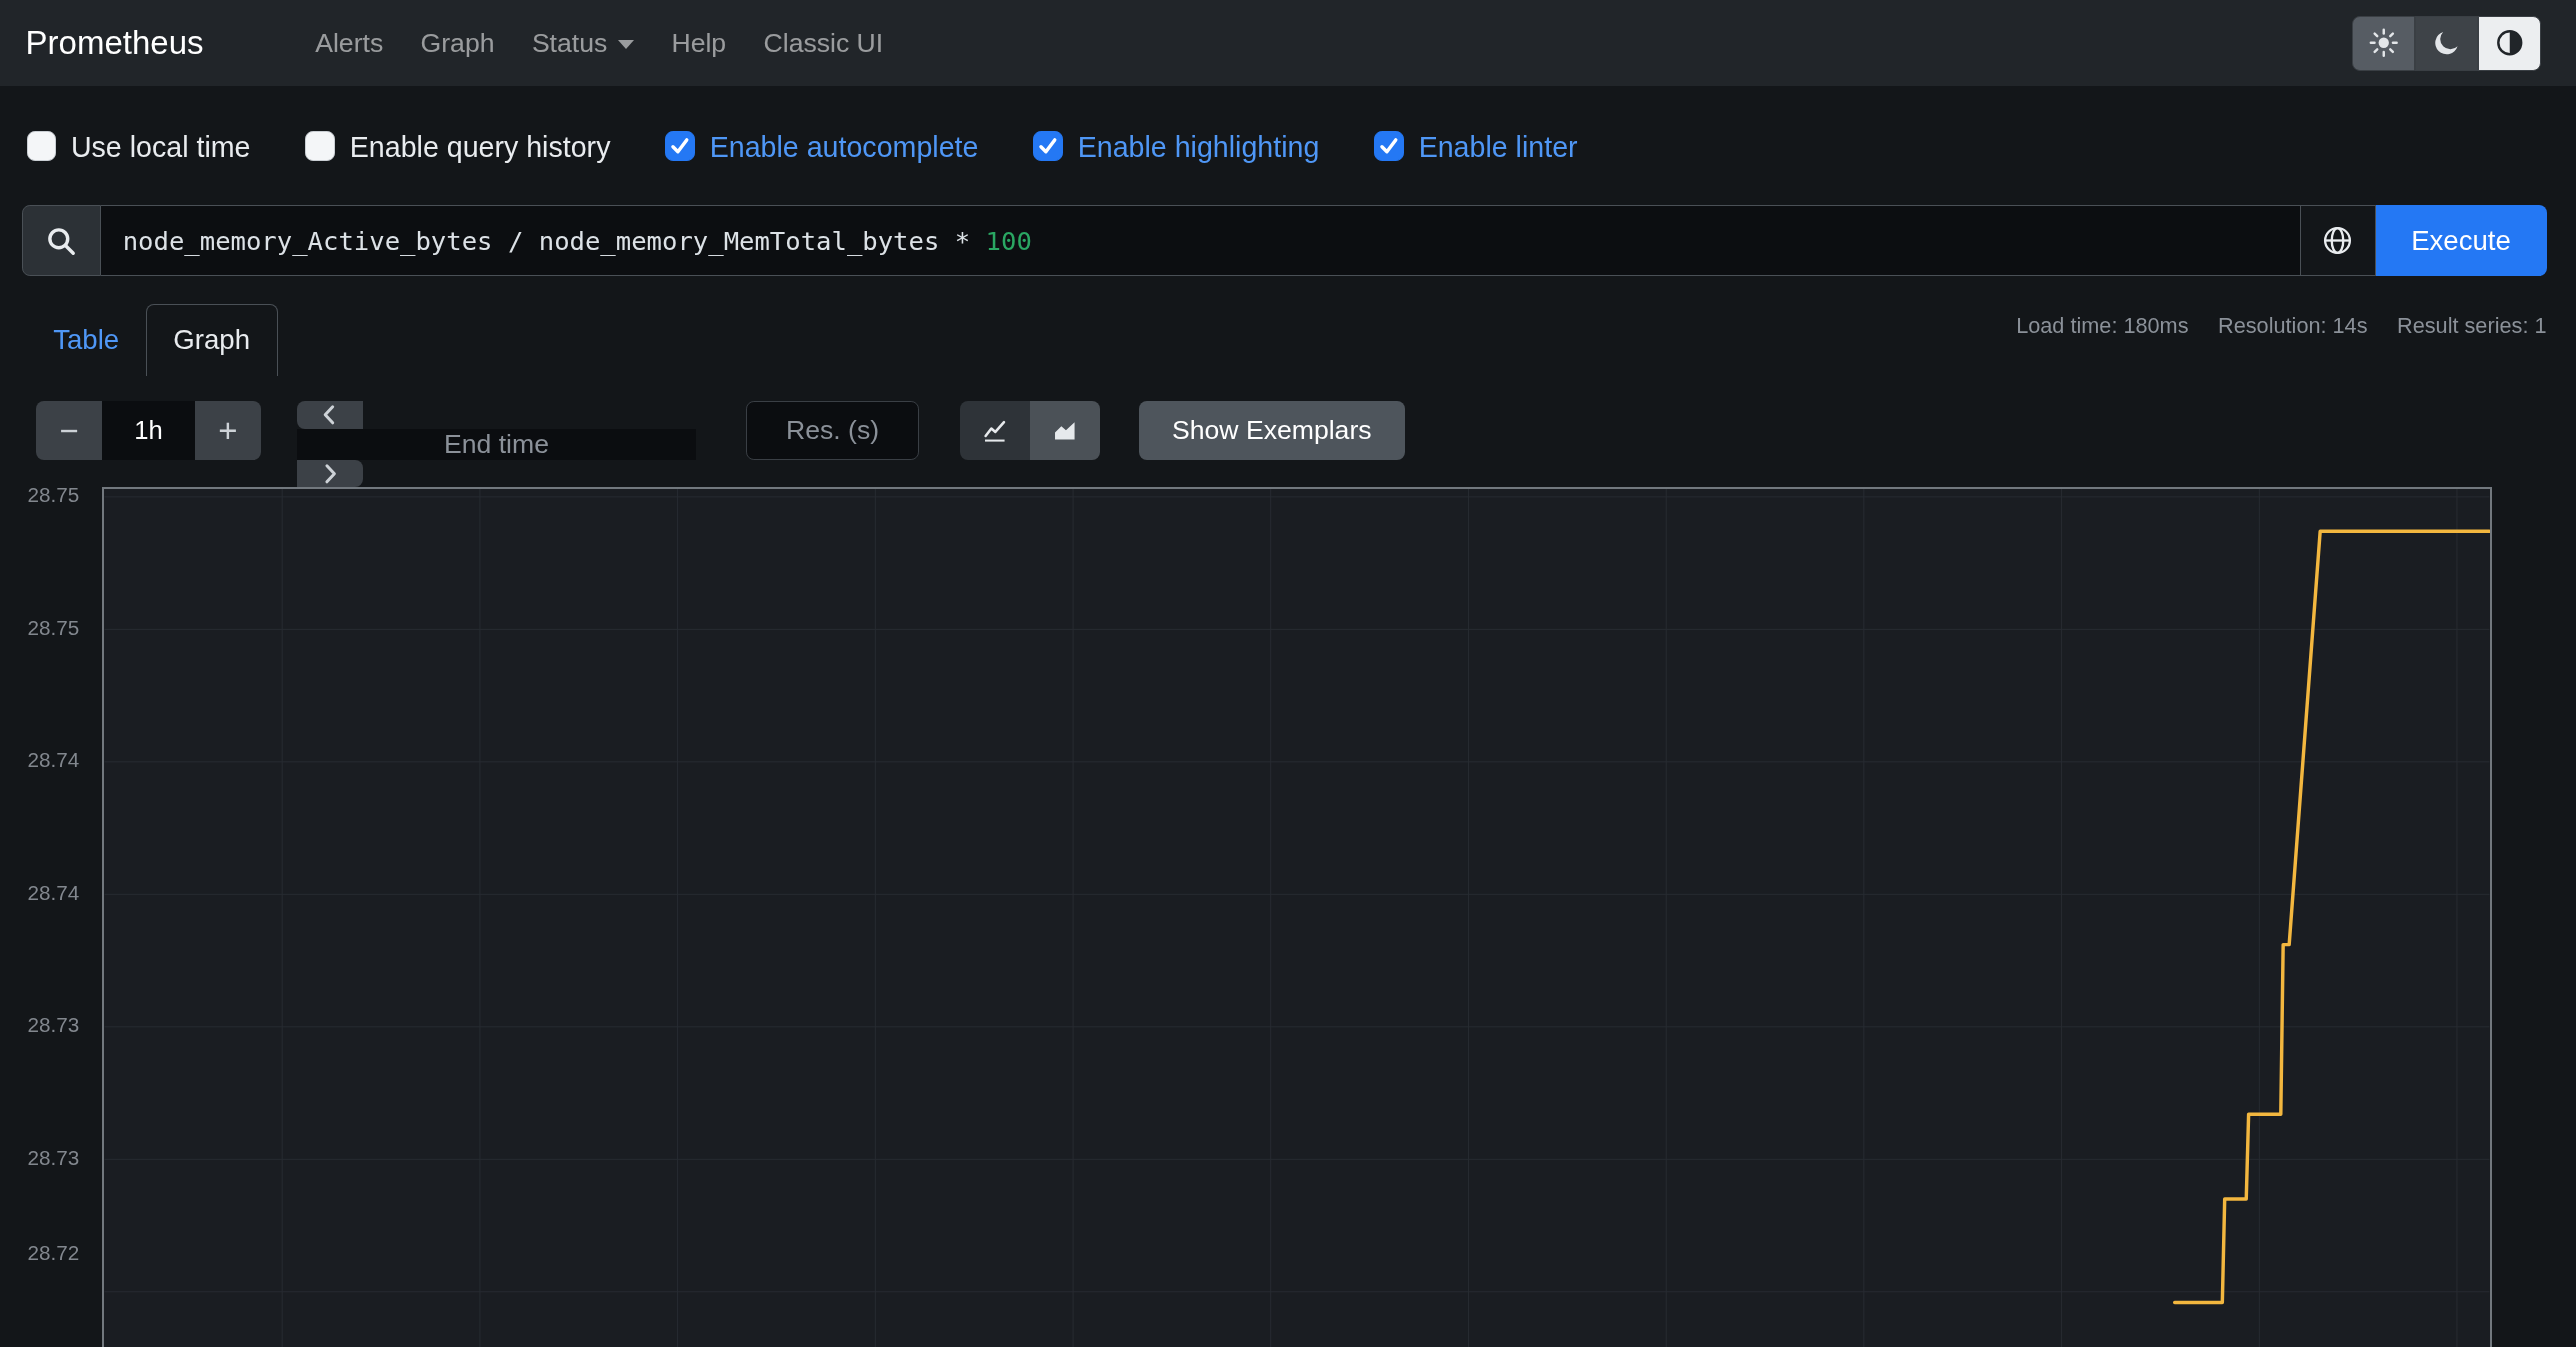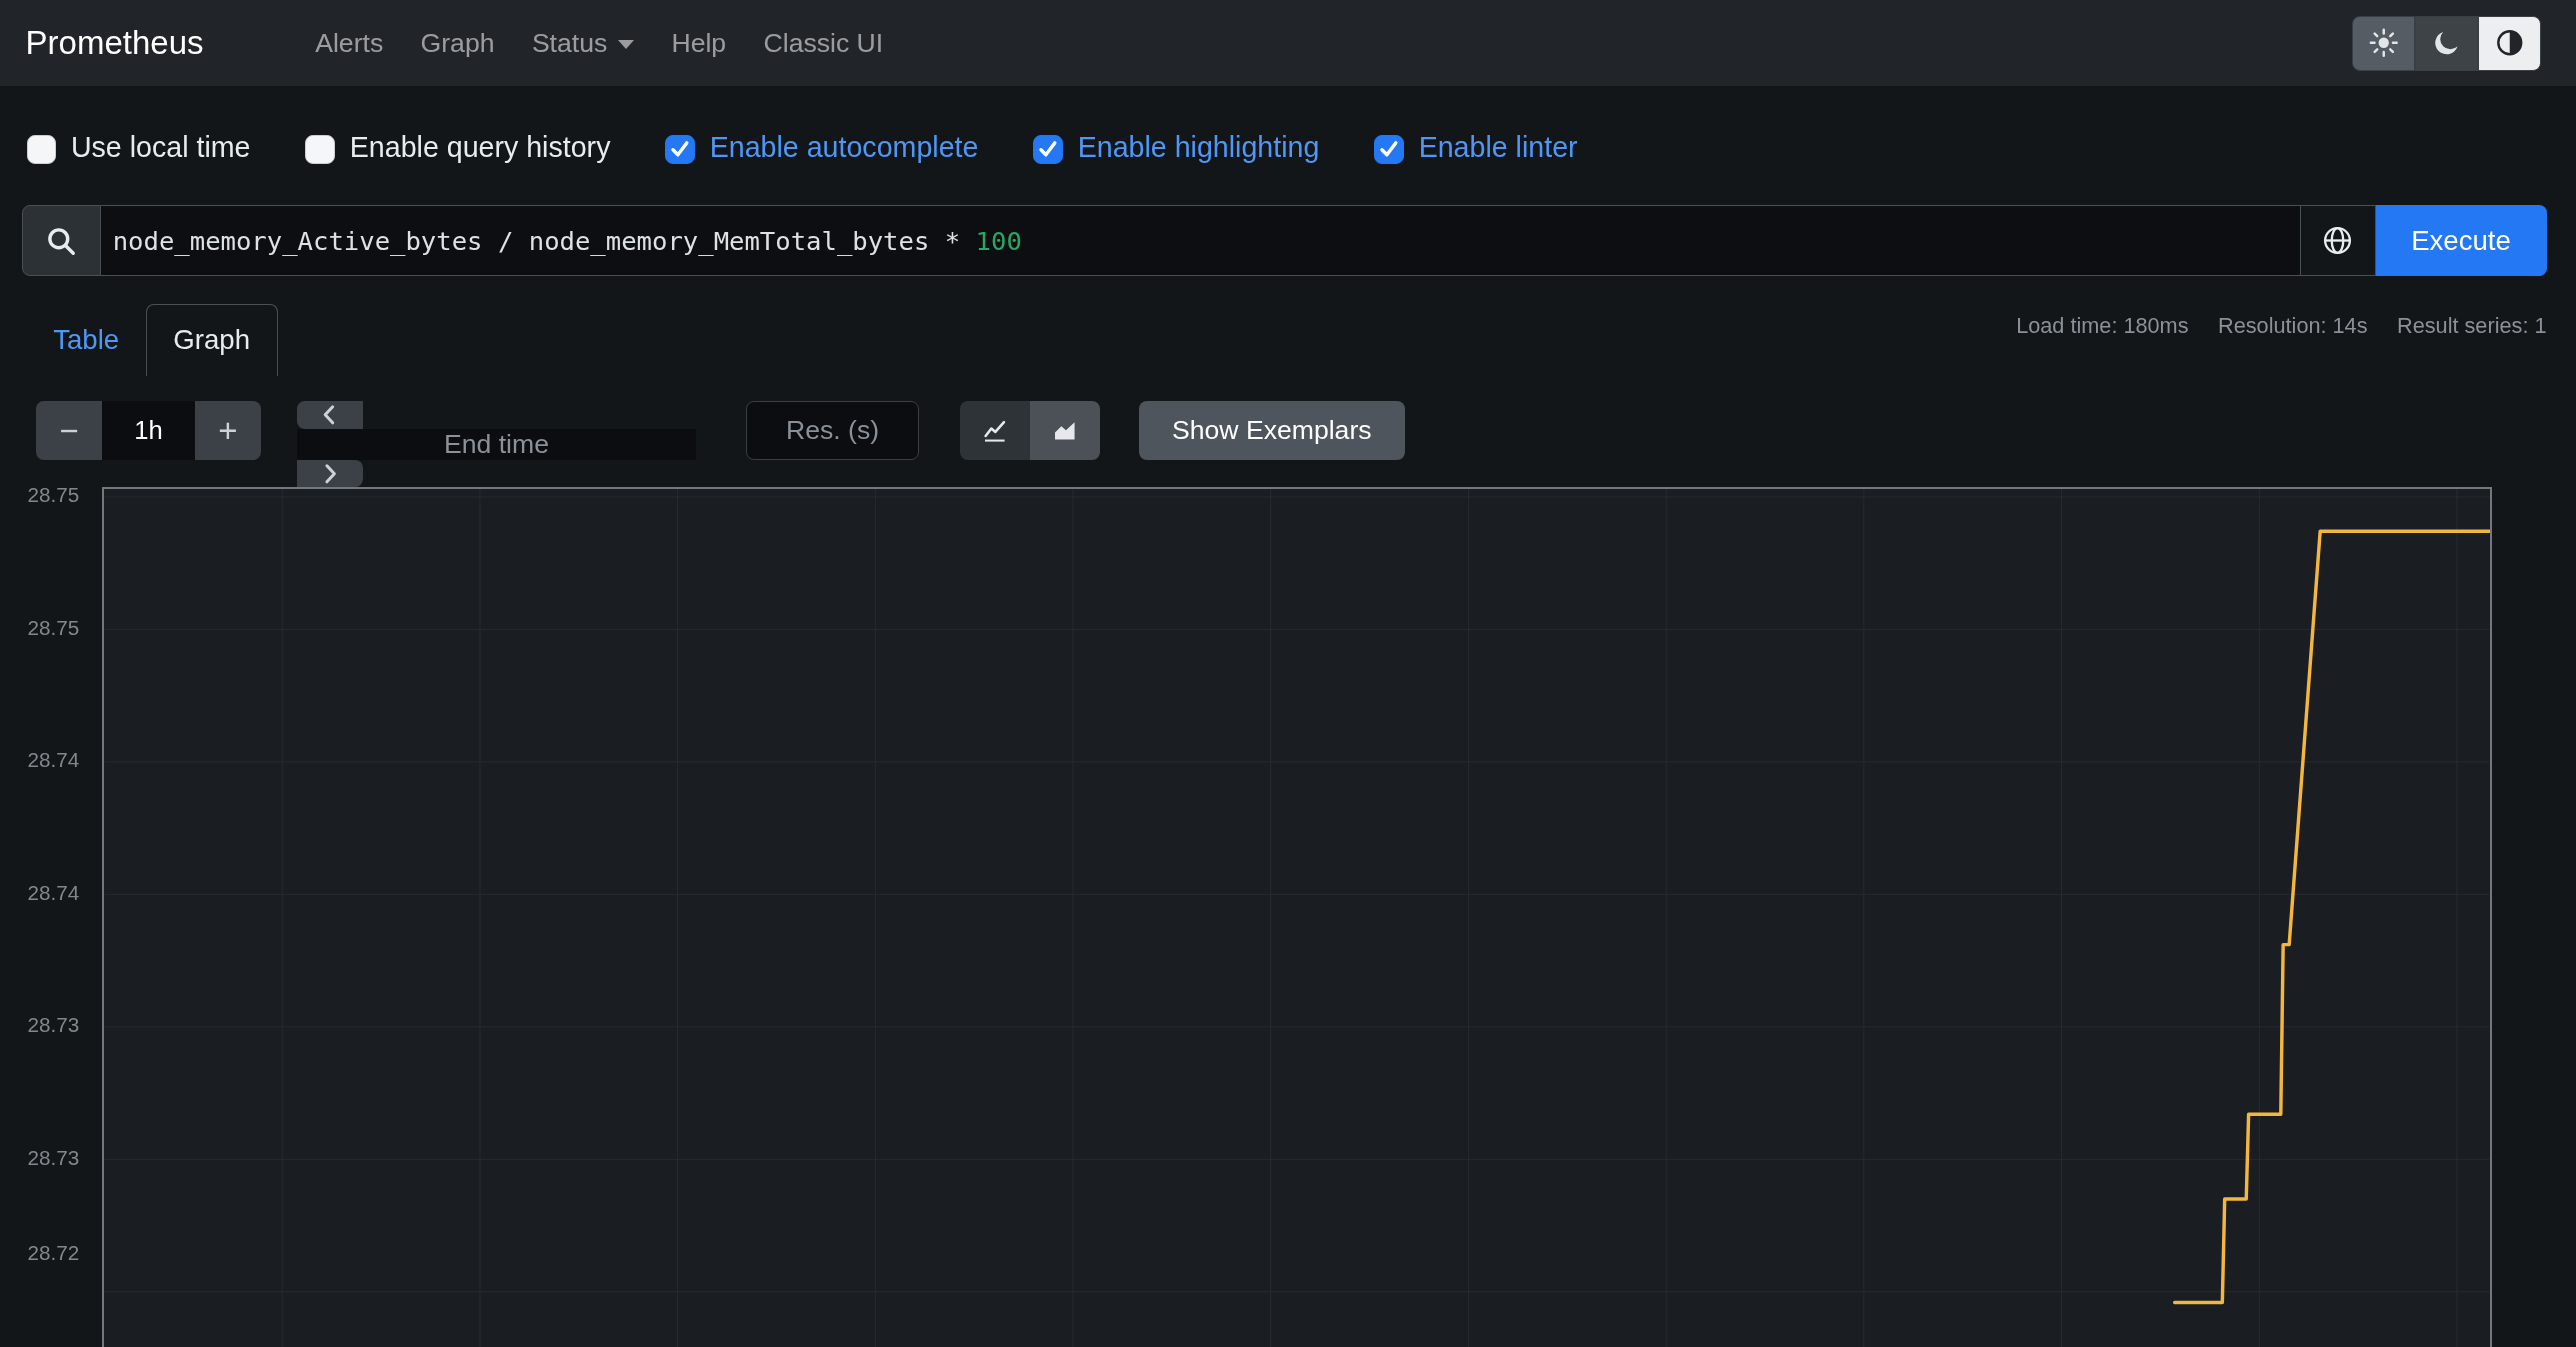--- a/index.html
+++ b/index.html
@@ -21,36 +21,36 @@
   .theme-group { margin-left: auto; display: flex; }
   .theme-btn { width: 63px; height: 55px; display: flex; align-items: center; justify-content: center;
     border: 1px solid #3a3f44; cursor: pointer; color: #e3e6e9; }
   .theme-btn.light { background: #565c63; border-radius: 7.9px 0 0 7.9px; }
   .theme-btn.dark  { background: #3e4348; }
   .theme-btn.auto  { background: #eceef0; color: #212529; border-radius: 0 7.9px 7.9px 0; }
   .theme-btn svg { width: 29.5px; height: 29.5px; }
 
   
   .opts-row { margin: 45px 0 0 26.6px; height: 33px; display: flex; align-items: center; gap: 55px; }
-  .opt { display: flex; align-items: flex-end; gap: 14.8px; font-size: 28.6px; cursor: pointer; }
+  .opt { display: flex; align-items: flex-start; gap: 14.8px; font-size: 28.6px; cursor: pointer; }
   .cb { width: 29.5px; height: 29.5px; border-radius: 7.9px; background: #f4f6f8; border: 1px solid #c9ced3;
     display: flex; align-items: center; justify-content: center; flex: none; }
   .cb svg { width: 19.7px; height: 19.7px; display: none; }
   .opt.checked .cb { background: #2478f4; border-color: #2478f4; }
   .opt.checked .cb svg { display: block; }
   .opt .opt-label { color: #e9ecef; }
   .opt.checked .opt-label { color: #4f97f6; }
 
   
   .query-row { margin: 41px 29.5px 0 21.7px; height: 71px; display: flex; }
   .q-search { width: 79px; background: #2c3136; border: 1px solid #4a5056; border-radius: 7.9px 0 0 7.9px;
     display: flex; align-items: center; justify-content: center; color: #e9ecef; cursor: pointer; }
   .q-search svg { width: 31.5px; height: 31.5px; }
   .q-input { flex: 1; background: #0c0e11; border: 1px solid #4a5056; border-left: none;
-    display: flex; align-items: center; padding: 0 12px;
+    display: flex; align-items: center; padding: 0 22px;
     font-family: "DejaVu Sans Mono", monospace; font-size: 25.6px; color: #dde2e7; white-space: pre; cursor: text; }
   .q-input .num { color: #2aa763; }
   .q-globe { width: 75px; background: #131619; border: 1px solid #4a5056; border-left: none;
     display: flex; align-items: center; justify-content: center; color: #e9ecef; cursor: pointer; }
   .q-globe svg { width: 33px; height: 33px; }
   .q-exec { width: 171px; background: #2478f4; border: none; border-radius: 0 7.9px 7.9px 0;
     color: #fff; font-size: 27.6px; cursor: pointer; font-family: inherit; }
 
   
   .meta-row { position: relative; margin: 27.6px 29.5px 0 26.6px; height: 72px; }

